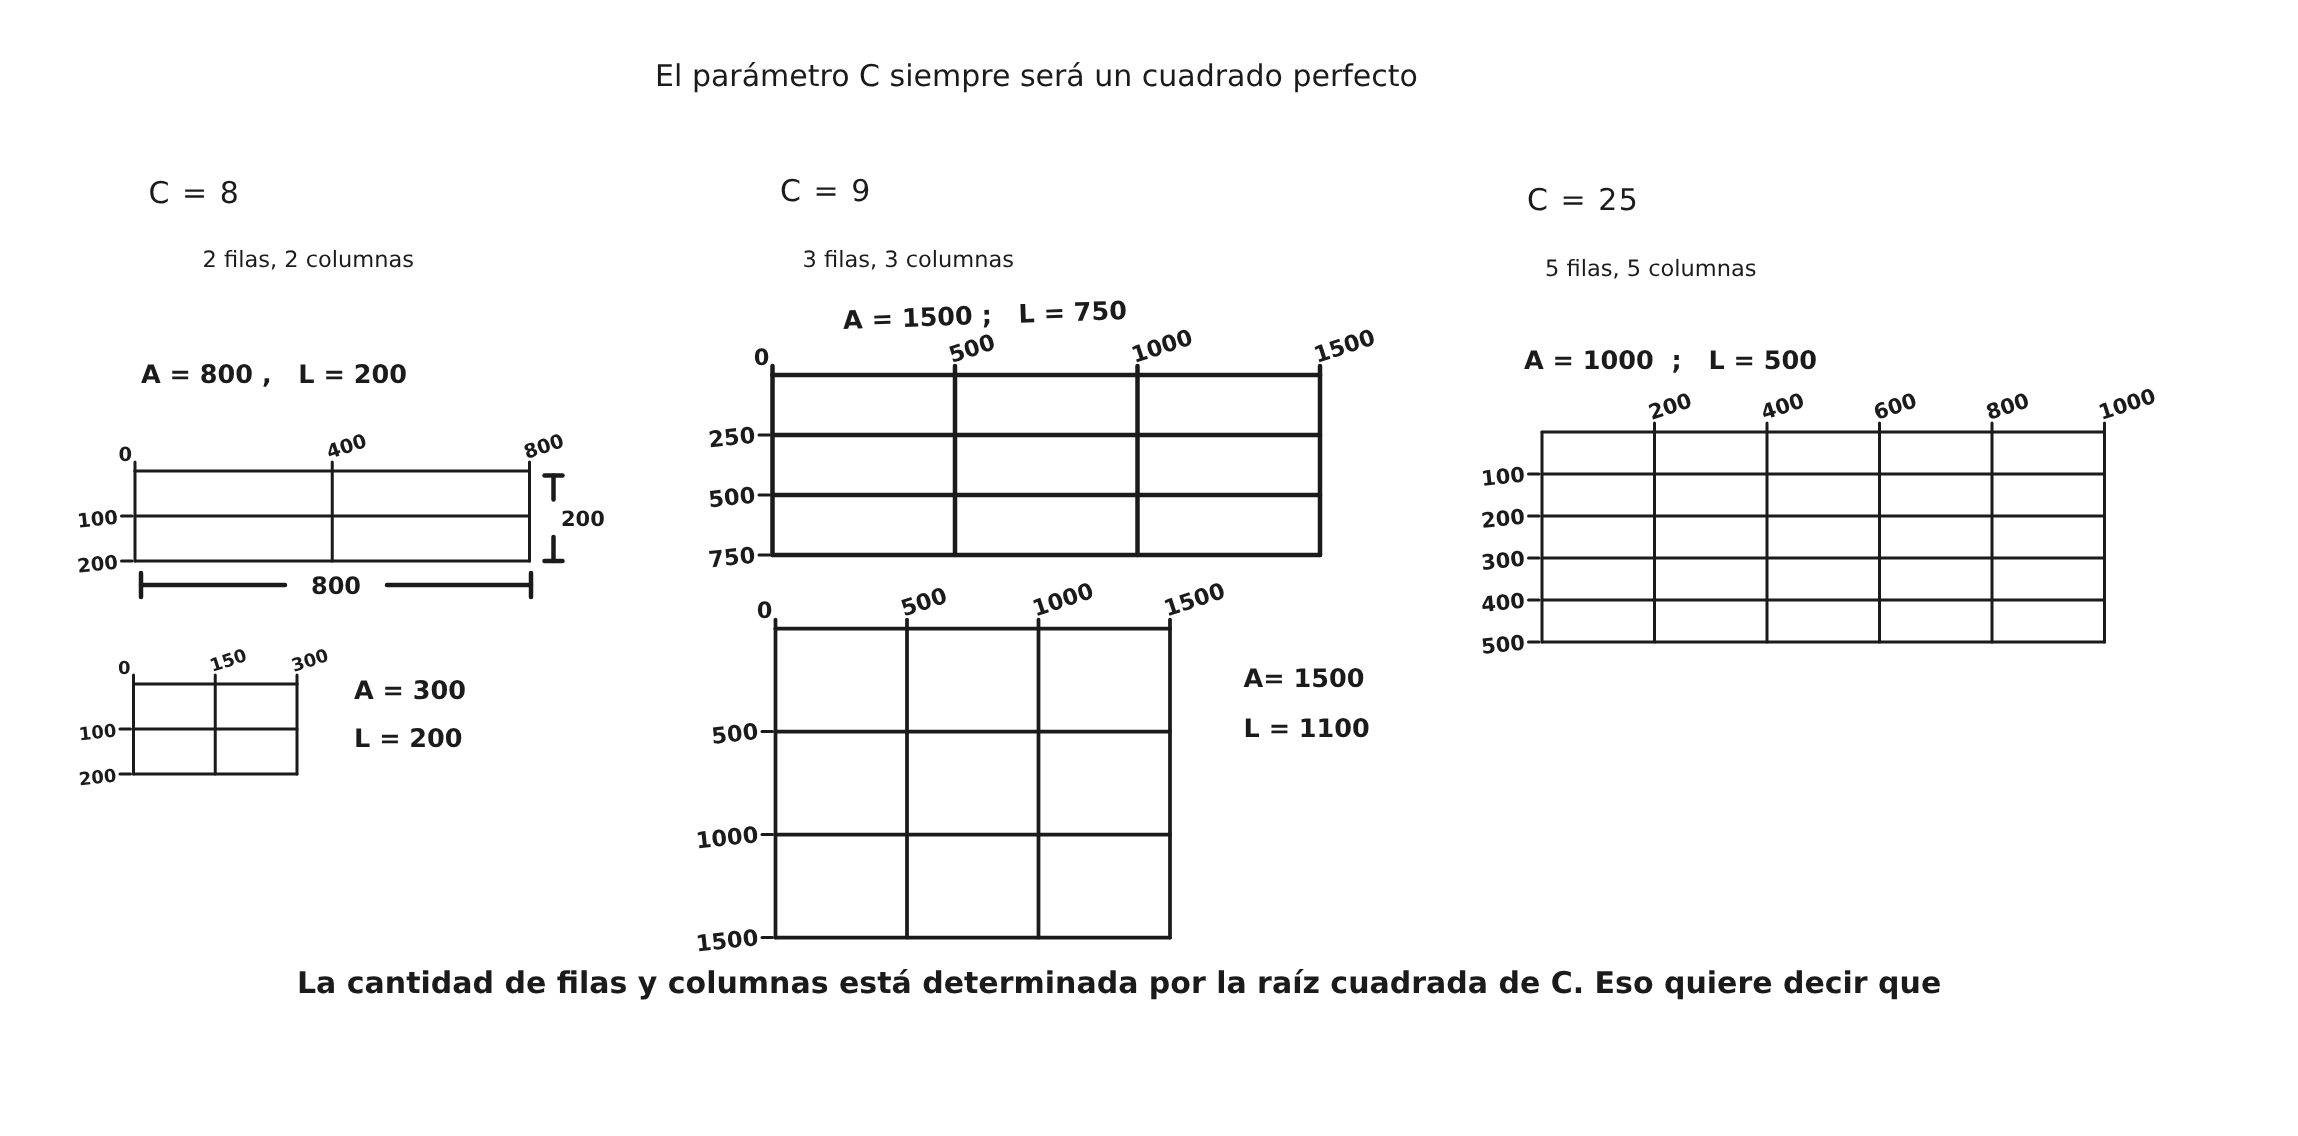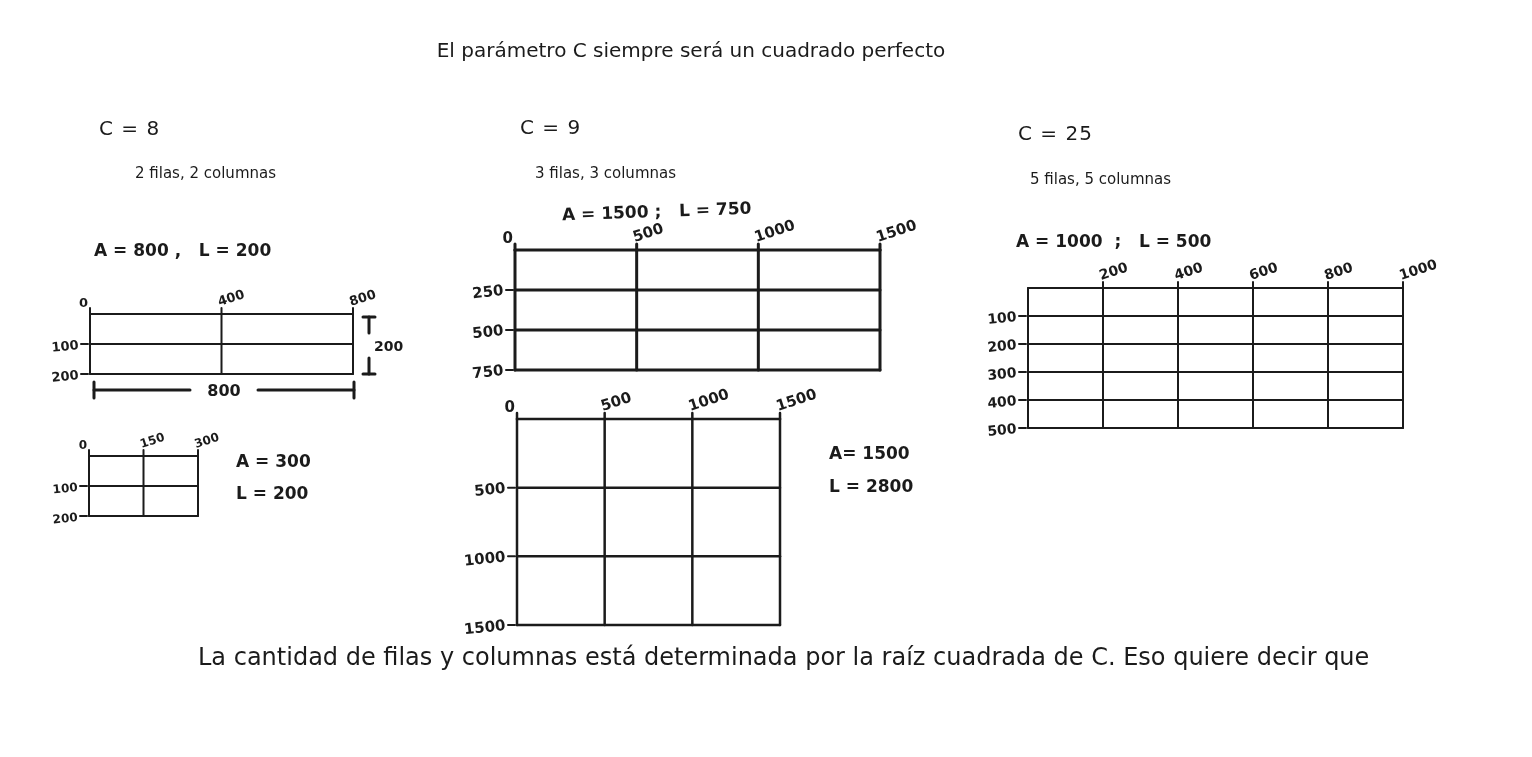--- a/index.html
+++ b/index.html
@@ -12,21 +12,21 @@
     font-family:"DejaVu Sans", sans-serif;
     color:#1b1b1b;
   }
   .hw { position:absolute; white-space:pre; color:#1b1b1b; line-height:1.2; }
   .t-title   { font-size:20px; text-align:center; left:191px; width:1000px; top:38px; }
   .t-heading { font-size:20px; letter-spacing:1px; }
   .t-sub     { font-size:15px; }
   .t-dims    { font-size:17px; font-weight:bold; }
   .t-note    { font-size:17px; font-weight:bold; }
   .t-note-lg { font-size:17px; font-weight:bold; }
-  .t-footer  { font-size:24px; }
+  .t-footer  { font-size:20px;font-weight:bold; }
   #grids-layer { position:absolute; left:0; top:0; }
 </style>
 </head>
 <body>
 
 <div class="canvas">
 
   <div class="hw t-title">El parámetro C siempre será un cuadrado perfecto</div>
 
   <div class="hw t-heading" style="left:99px;  top:116px;">C = 8</div>
@@ -37,21 +37,21 @@
   <div class="hw t-sub" style="left:535px; top:164px;">3 filas, 3 columnas</div>
   <div class="hw t-dims" style="left:562px; top:201px; transform:rotate(-2deg);">A = 1500 ;   L = 750</div>
 
   <div class="hw t-heading" style="left:1018px; top:121px;">C = 25</div>
   <div class="hw t-sub" style="left:1030px; top:170px;">5 filas, 5 columnas</div>
   <div class="hw t-dims" style="left:1016px; top:231px;">A = 1000  ;   L = 500</div>
 
   <div class="hw t-note" style="left:236px; top:451px;">A = 300</div>
   <div class="hw t-note" style="left:236px; top:483px;">L = 200</div>
   <div class="hw t-note-lg" style="left:829px; top:443px;">A= 1500</div>
-  <div class="hw t-note-lg" style="left:829px; top:476px;">L = 2800</div>
+  <div class="hw t-note-lg" style="left:829px; top:476px;">L = 1100</div>
 
   <svg id="grids-layer" width="1532" height="757" viewBox="0 0 1532 757" font-family="&quot;DejaVu Sans&quot;, sans-serif">
       <line x1="90" y1="314" x2="90" y2="374" stroke="#1b1b1b" stroke-width="2" stroke-linecap="round"></line>
       <line x1="221.5" y1="314" x2="221.5" y2="374" stroke="#1b1b1b" stroke-width="2" stroke-linecap="round"></line>
       <line x1="353" y1="314" x2="353" y2="374" stroke="#1b1b1b" stroke-width="2" stroke-linecap="round"></line>
       <line x1="90" y1="314" x2="353" y2="314" stroke="#1b1b1b" stroke-width="2" stroke-linecap="round"></line>
       <line x1="90" y1="344" x2="353" y2="344" stroke="#1b1b1b" stroke-width="2" stroke-linecap="round"></line>
       <line x1="90" y1="374" x2="353" y2="374" stroke="#1b1b1b" stroke-width="2" stroke-linecap="round"></line>
       <line x1="90" y1="308" x2="90" y2="314" stroke="#1b1b1b" stroke-width="2" stroke-linecap="round"></line>
       <text x="88" y="307" font-size="13" font-weight="bold" fill="#1b1b1b" text-anchor="end">0</text>

